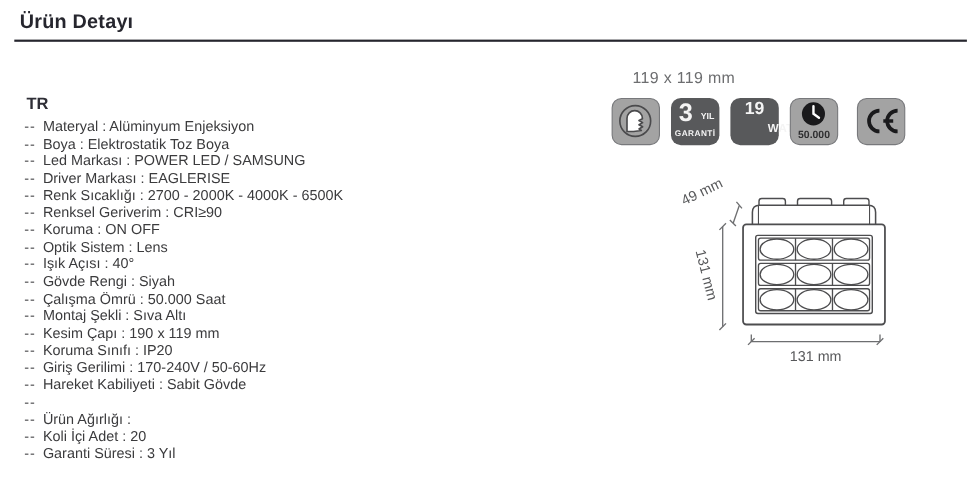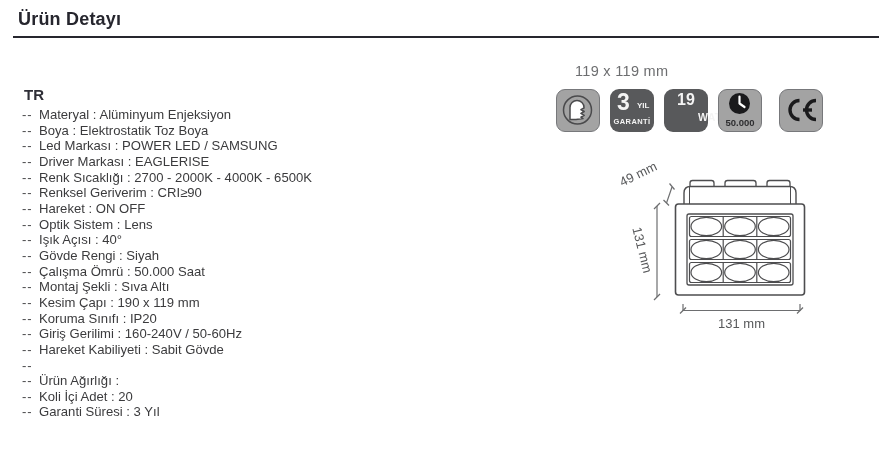--- a/index.html
+++ b/index.html
@@ -107,21 +107,21 @@
       <li>
         <span class="bullet">--</span>
         <span>Renk Sıcaklığı : 2700 - 2000K - 4000K - 6500K</span>
       </li>
       <li>
         <span class="bullet">--</span>
         <span>Renksel Geriverim : CRI≥90</span>
       </li>
       <li>
         <span class="bullet">--</span>
-        <span>Hareket : ON OFF</span>
+        <span>Koruma : ON OFF</span>
       </li>
       <li>
         <span class="bullet">--</span>
         <span>Optik Sistem : Lens</span>
       </li>
       <li>
         <span class="bullet">--</span>
         <span>Işık Açısı : 40°</span>
       </li>
       <li>
@@ -139,21 +139,21 @@
       <li>
         <span class="bullet">--</span>
         <span>Kesim Çapı : 190 x 119 mm</span>
       </li>
       <li>
         <span class="bullet">--</span>
         <span>Koruma Sınıfı : IP20</span>
       </li>
       <li>
         <span class="bullet">--</span>
-        <span>Giriş Gerilimi : 160-240V / 50-60Hz</span>
+        <span>Giriş Gerilimi : 170-240V / 50-60Hz</span>
       </li>
       <li>
         <span class="bullet">--</span>
         <span>Hareket Kabiliyeti : Sabit Gövde</span>
       </li>
       <li>
         <span class="bullet">--</span>
       </li>
       <li>
         <span class="bullet">--</span>

